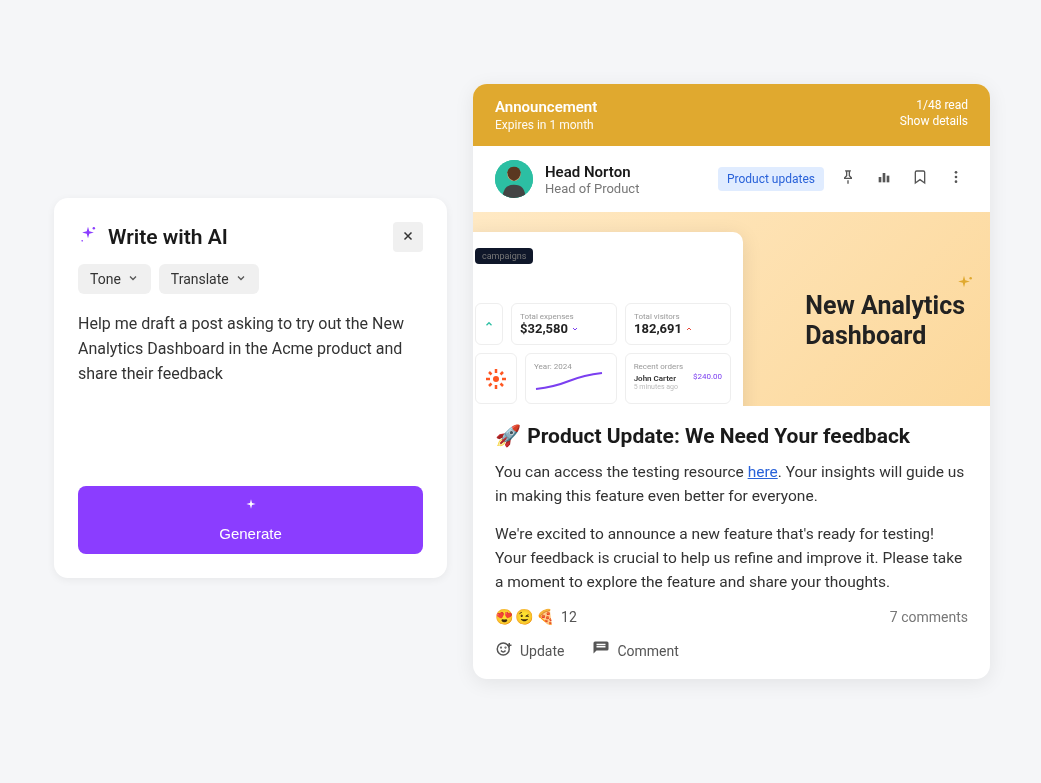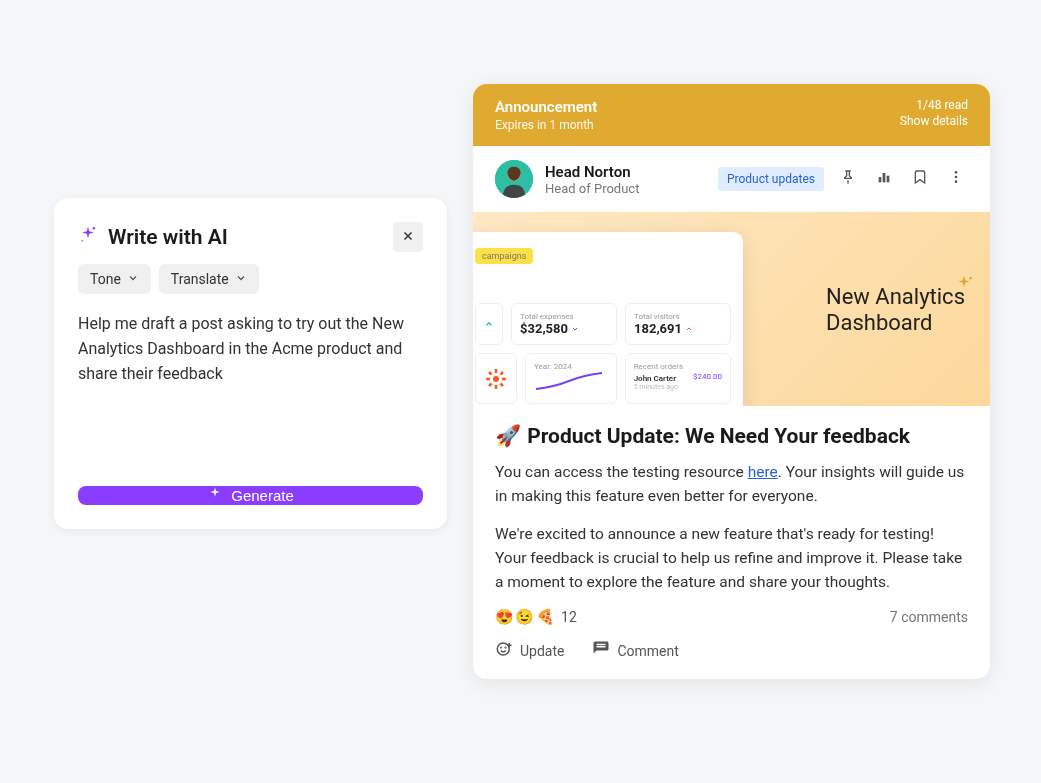--- a/index.html
+++ b/index.html
@@ -72,27 +72,29 @@
   line-height: 1.55;
   color: #333;
   margin-bottom: 100px;
 }
 .generate-btn {
   width: 100%;
   background: #8b3dff;
   color: #fff;
   border: none;
   border-radius: 8px;
+  padding: 12px;
   font-size: 15px;
   font-weight: 500;
   display: flex;
   align-items: center;
   justify-content: center;
   gap: 8px;
   cursor: pointer;
+  flex-direction: column;
 }
 
 
 .post-card {
   position: absolute;
   left: 473px;
   top: 84px;
   width: 517px;
   background: #fff;
   border-radius: 14px;
@@ -174,21 +176,21 @@
   left: -10px;
   top: 20px;
   width: 280px;
   height: 200px;
   background: #fff;
   border-radius: 10px;
   box-shadow: 0 4px 20px rgba(0,0,0,0.1);
   padding: 12px;
 }
 .dash-tab {
-  background: #fde047;
+  background: #0f172a;
   border-radius: 4px;
   font-size: 9px;
   color: #777;
   padding: 3px 7px;
   display: inline-block;
 }
 .dash-cards {
   display: flex;
   gap: 8px;
   margin-top: 12px;
@@ -211,23 +213,23 @@
   position: relative;
 }
 .dash-logo-box { flex: 0 0 40px; display: flex; align-items: center; justify-content: center; }
 .dash-year { font-size: 8px; color: #999; }
 .dash-order-name { font-size: 8px; color: #333; font-weight: 600; margin-top: 3px; }
 .dash-order-sub { font-size: 7px; color: #bbb; }
 .dash-order-price { font-size: 8px; color: #7b3ff0; position: absolute; right: 8px; top: 18px; }
 .hero-title {
   position: absolute;
   right: 25px;
-  top: 72px;
-  font-size: 22px;
-  font-weight: 400;
+  top: 79px;
+  font-size: 25px;
+  font-weight: 700;
   color: #222;
   line-height: 1.2;
   text-align: left;
 }
 .hero-spark {
   position: absolute;
   right: 16px;
   top: 62px;
 }
 

